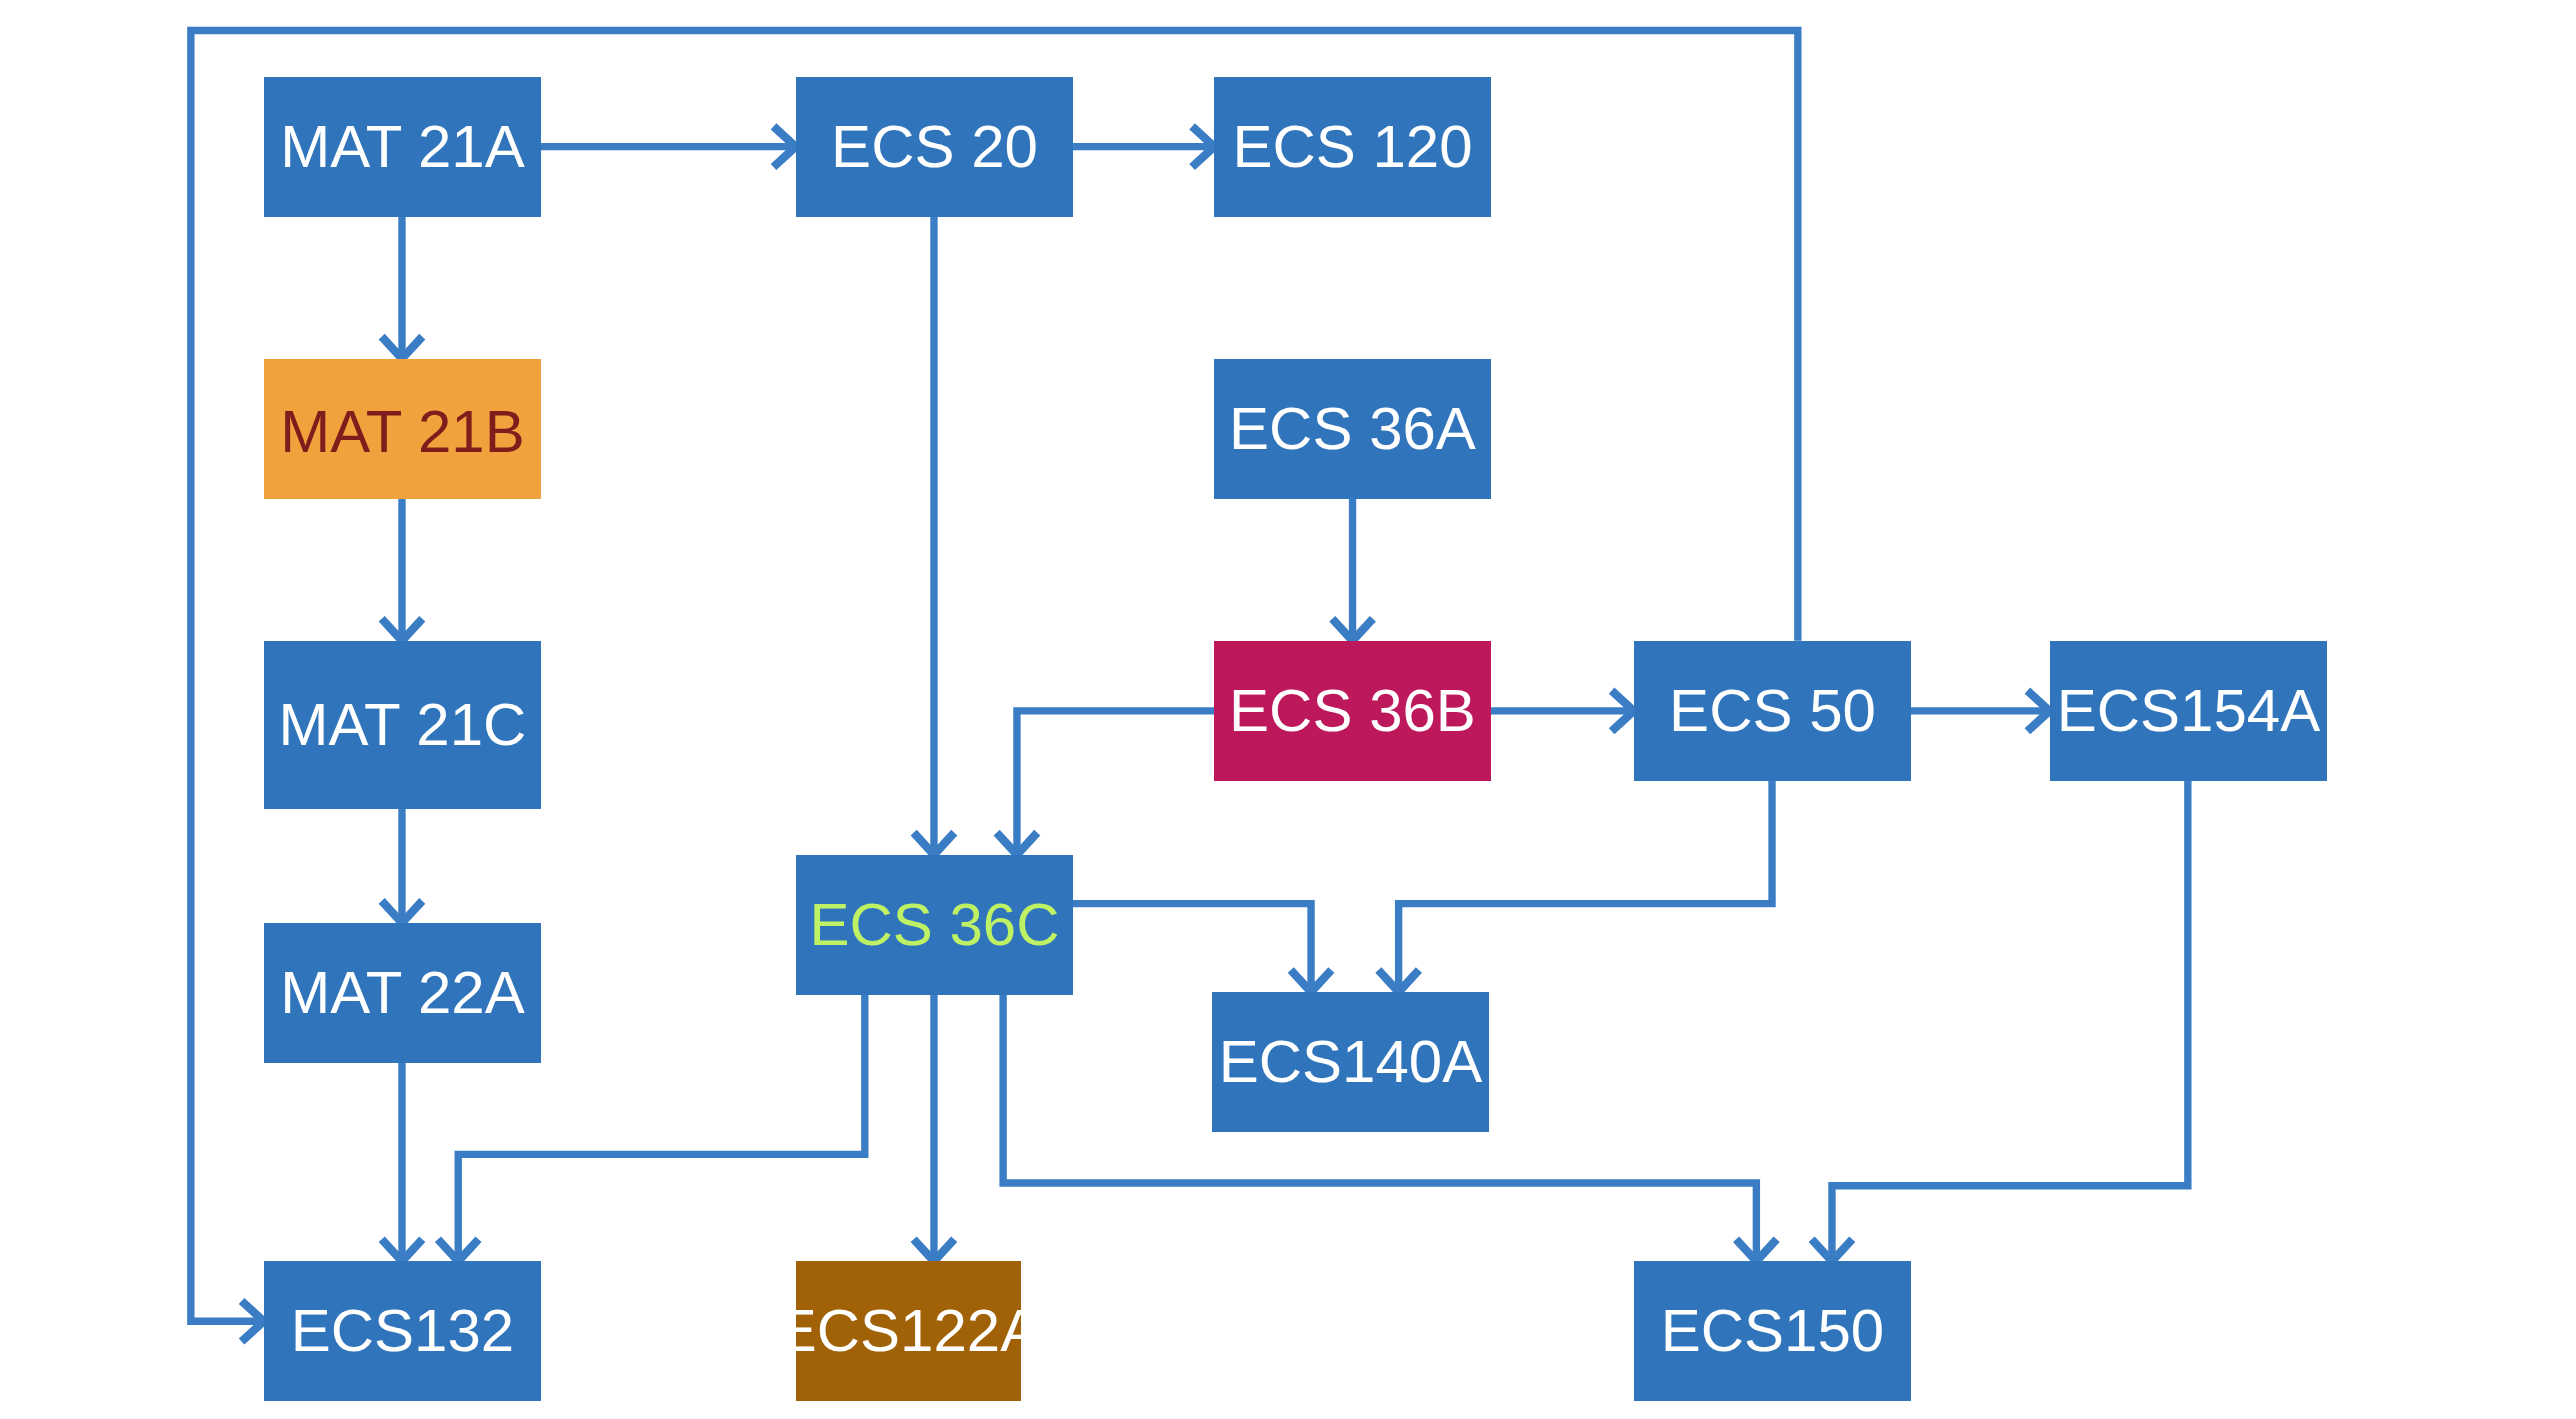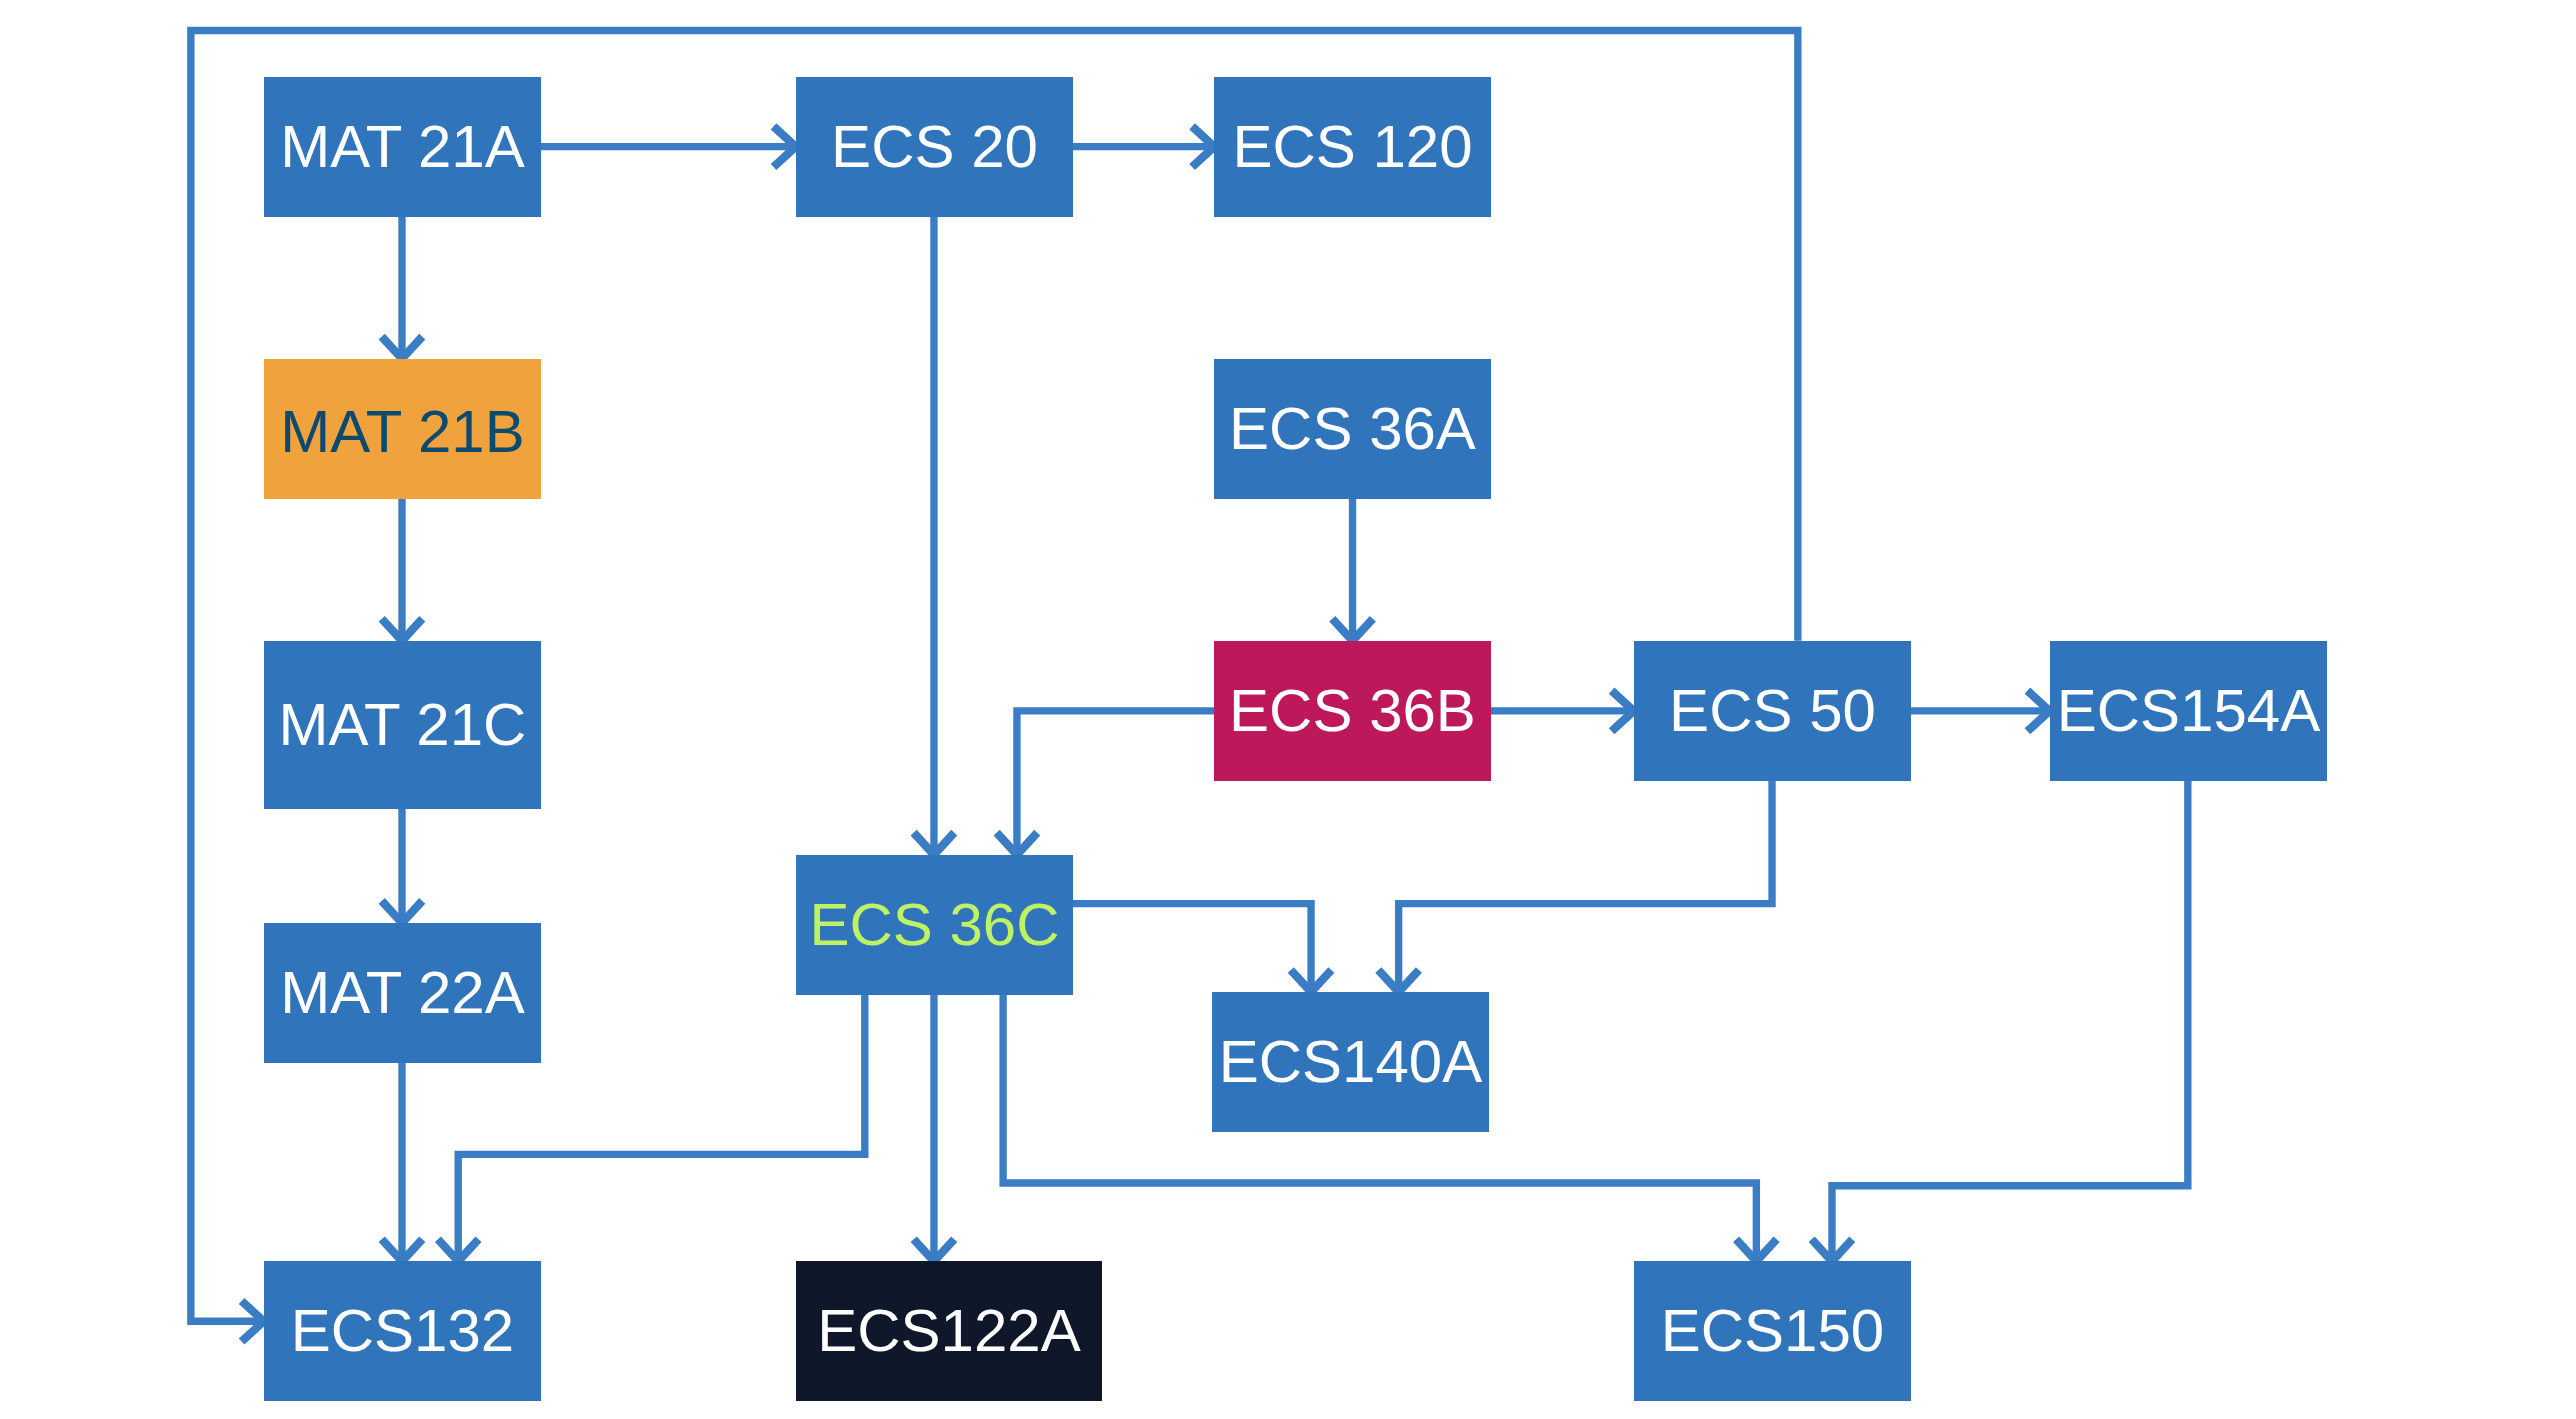--- a/index.html
+++ b/index.html
@@ -79,21 +79,21 @@
       <div class="node" style="left: 264px; top: 77px; width: 277px; height: 140px; background: rgb(48, 117, 188);">
         <span class="node-label" style="color: rgb(255, 255, 255);">MAT 21A</span>
       </div>
       <div class="node" style="left: 796px; top: 77px; width: 277px; height: 140px; background: rgb(48, 117, 188);">
         <span class="node-label" style="color: rgb(255, 255, 255);">ECS 20</span>
       </div>
       <div class="node" style="left: 1214px; top: 77px; width: 277px; height: 140px; background: rgb(48, 117, 188);">
         <span class="node-label" style="color: rgb(255, 255, 255);">ECS 120</span>
       </div>
       <div class="node" style="left: 264px; top: 359px; width: 277px; height: 140px; background: rgb(240, 163, 60);">
-        <span class="node-label" style="color: #0c4a6e; margin-top: 6px;">MAT 21B</span>
+        <span class="node-label" style="color: #7f1d1d; margin-top: 6px;">MAT 21B</span>
       </div>
       <div class="node" style="left: 1214px; top: 359px; width: 277px; height: 140px; background: rgb(48, 117, 188);">
         <span class="node-label" style="color: rgb(255, 255, 255);">ECS 36A</span>
       </div>
       <div class="node" style="left: 264px; top: 641px; width: 277px; height: 168px; background: rgb(48, 117, 188);">
         <span class="node-label" style="color: rgb(255, 255, 255);">MAT 21C</span>
       </div>
       <div class="node" style="left: 1214px; top: 641px; width: 277px; height: 140px; background: #be185d;">
         <span class="node-label" style="color: rgb(255, 255, 255);">ECS 36B</span>
       </div>
@@ -108,21 +108,21 @@
       </div>
       <div class="node" style="left: 264px; top: 923px; width: 277px; height: 140px; background: rgb(48, 117, 188);">
         <span class="node-label" style="color: #ffffff;">MAT 22A</span>
       </div>
       <div class="node" style="left: 1212px; top: 992px; width: 277px; height: 140px; background: rgb(48, 117, 188);">
         <span class="node-label" style="color: rgb(255, 255, 255);">ECS140A</span>
       </div>
       <div class="node" style="left: 264px; top: 1261px; width: 277px; height: 140px; background: rgb(48, 117, 188);">
         <span class="node-label" style="color: rgb(255, 255, 255);">ECS132</span>
       </div>
-      <div class="node" style="left: 796px; top: 1261px; width: 306px; height: 140px; background: #0f172a;">
+      <div class="node" style="left: 796px; top: 1261px; width: 225px; height: 140px; background: #a16207;">
         <span class="node-label" style="color: rgb(255, 255, 255);">ECS122A</span>
       </div>
       <div class="node" style="left: 1634px; top: 1261px; width: 277px; height: 140px; background: rgb(48, 117, 188);">
         <span class="node-label" style="color: rgb(255, 255, 255);">ECS150</span>
       </div>
     </div>
 </div>
 
 
 </body></html>

